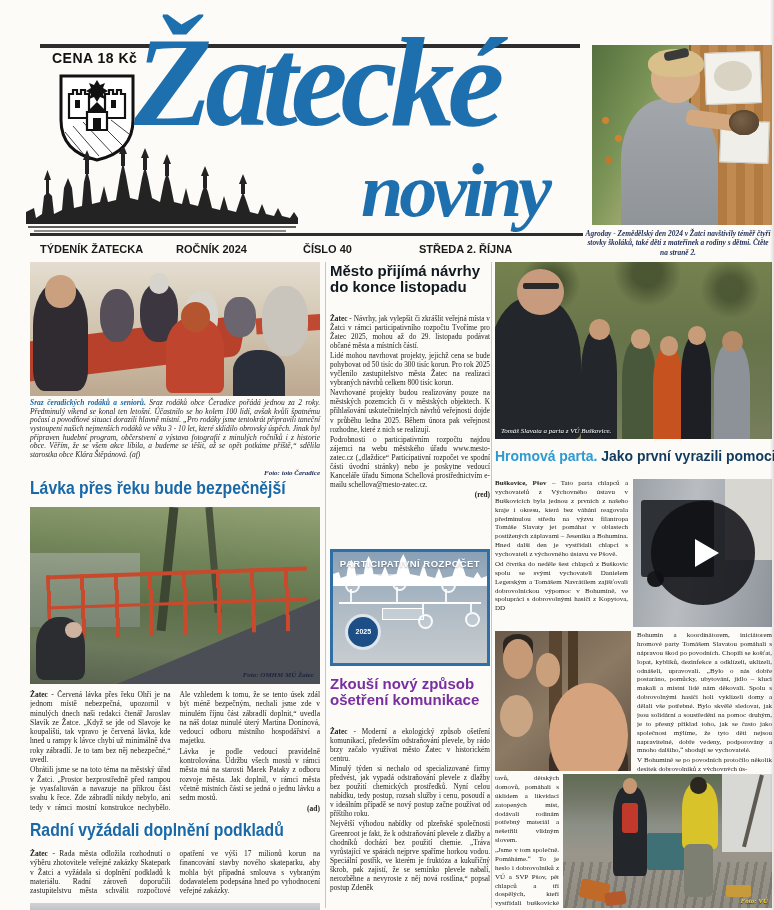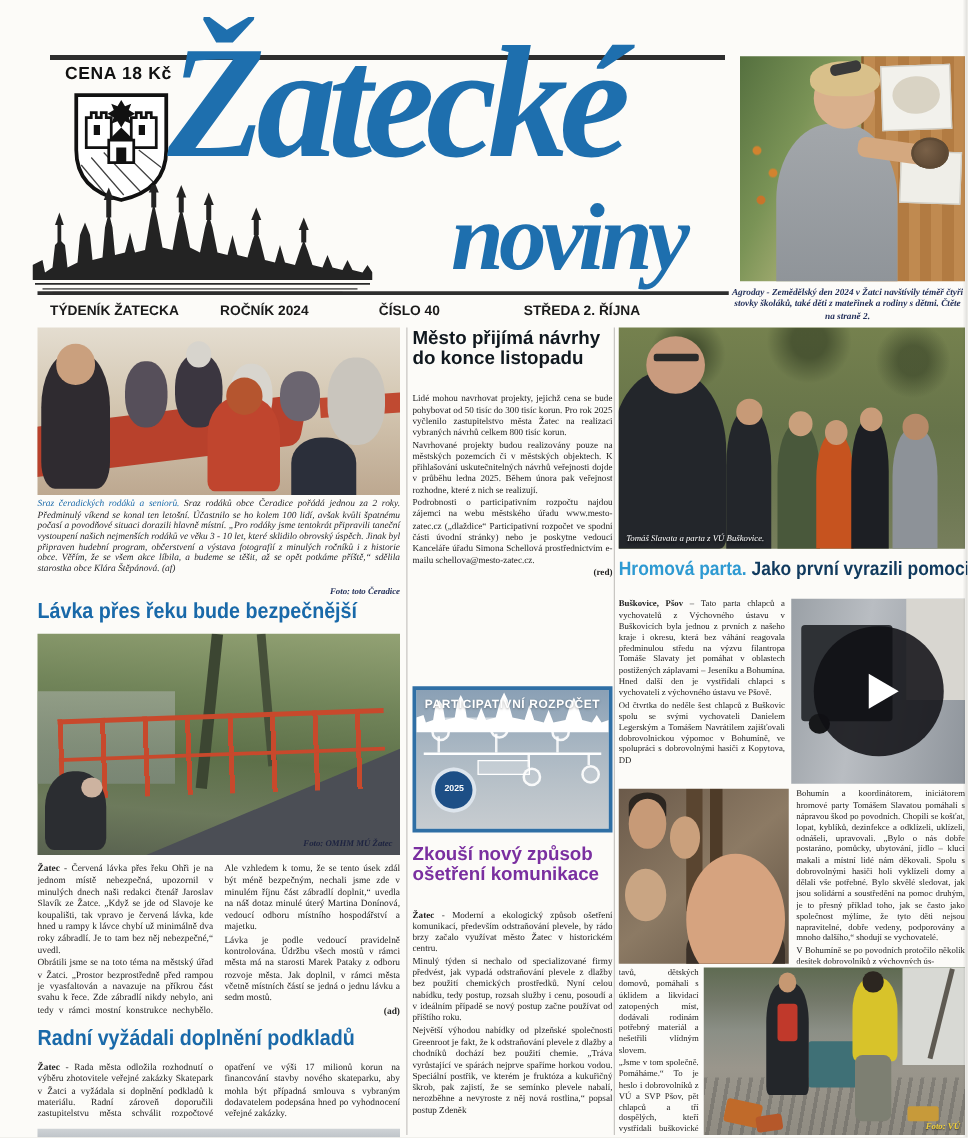--- a/index.html
+++ b/index.html
@@ -66,21 +66,21 @@
   .sn-p3{left:38%;top:16%;width:13%;height:44%;background:#3b3640;border-radius:45%;}
   .sn-p3h{left:41%;top:8%;width:7%;height:16%;background:#d7d4cd;border-radius:50%;}
   .sn-p4{left:53%;top:22%;width:12%;height:38%;background:#d8d5ce;border-radius:45%;}
   .sn-p5{left:47%;top:42%;width:20%;height:56%;background:#c0452e;border-radius:40% 40% 10% 10%;}
   .sn-p5h{left:52%;top:30%;width:10%;height:22%;background:#b5552f;border-radius:50%;}
   .sn-p6{right:4%;top:18%;width:16%;height:52%;background:#c9c5bd;border-radius:45%;}
   .sn-p7{right:22%;top:26%;width:11%;height:30%;background:#6b6570;border-radius:45%;}
   .sn-p8{right:12%;bottom:0;width:18%;height:34%;background:#2b2f3a;border-radius:45% 45% 0 0;}
   .cap-sen{left:30px;top:399px;width:290px;height:78px;font-style:italic;font-size:7.5px;
     line-height:1.16;text-align:justify;color:#26262a;}
-  .cap-sen .lead{color:#1969a9;font-weight:normal;}
+  .cap-sen .lead{color:#1969a9;font-weight:bold;}
   .cap-sen .credit{right:0;bottom:0;background:#fcfbf8;padding-left:4px;}
   .h-lavka{left:30px;top:479px;width:290px;font-size:17.5px;}
   
   .ph-bridge{left:30px;top:507px;width:290px;height:177px;
     background:linear-gradient(185deg,#93a274 0%,#72855a 30%,#5d7049 55%,#6d7a5c 78%,#58614f 100%);}
   .br-water{left:0;top:26%;width:38%;height:42%;background:linear-gradient(#9aa492,#7e8a7c);opacity:.8;}
   .br-tree1{left:46%;top:0;width:3%;height:70%;background:#3c4632;transform:rotate(6deg);}
   .br-tree2{left:62%;top:0;width:2.4%;height:60%;background:#46503a;transform:rotate(-5deg);}
   .br-rail{left:6%;top:36%;width:90%;height:36%;transform:rotate(-2deg);}
   .br-rail i{position:absolute;display:block;}
@@ -318,20 +318,21 @@
     <span class="cond">Radní vyžádali doplnění podkladů</span>
   </div>
   <div class="abs body body-radni twocol">
     <p><span class="lead">Žatec</span> <span>- Rada města odložila rozhodnutí o výběru zhotovitele veřejné zakázky Skatepark v Žatci a vyžádala si doplnění podkladů k materiálu. Radní zároveň doporučili zastupitelstvu města schválit rozpočtové opatření ve výši 17 milionů korun na financování stavby nového skateparku, aby mohla být případná smlouva s vybraným dodavatelem podepsána hned po vyhodnocení veřejné zakázky.</span></p>
 
   </div>
   <div class="abs strip"></div>
 
   <div class="abs headline h-mesto">Město přijímá návrhy do konce listopadu</div>
   <div class="abs body body-mesto">
+    <p><span class="lead">Žatec</span> <span>- Návrhy, jak vylepšit či zkrášlit veřejná místa v Žatci v rámci participativního rozpočtu Tvoříme pro Žatec 2025, mohou až do 29. listopadu podávat občané města a místních částí.</span></p>
     <p>Lidé mohou navrhovat projekty, jejichž cena se bude pohybovat od 50 tisíc do 300 tisíc korun. Pro rok 2025 vyčlenilo zastupitelstvo města Žatec na realizaci vybraných návrhů celkem 800 tisíc korun.</p>
     <p>Navrhované projekty budou realizovány pouze na městských pozemcích či v městských objektech. K přihlašování uskutečnitelných návrhů veřejnosti dojde v průběhu ledna 2025. Během února pak veřejnost rozhodne, které z nich se realizují.</p>
     <p>Podrobnosti o participativním rozpočtu najdou zájemci na webu městského úřadu www.mesto-zatec.cz („dlaždice“ Participativní rozpočet ve spodní části úvodní stránky) nebo je poskytne vedoucí Kanceláře úřadu Simona Schellová prostřednictvím e-mailu schellova@mesto-zatec.cz.</p>
     <p class="sig">(red)</p>
   </div>
 
   <div class="abs ig">
     <div class="ig-title">PARTICIPATIVNÍ ROZPOČET</div>
     <div class="ig-sub"></div>
     <div class="ig-line"></div>

